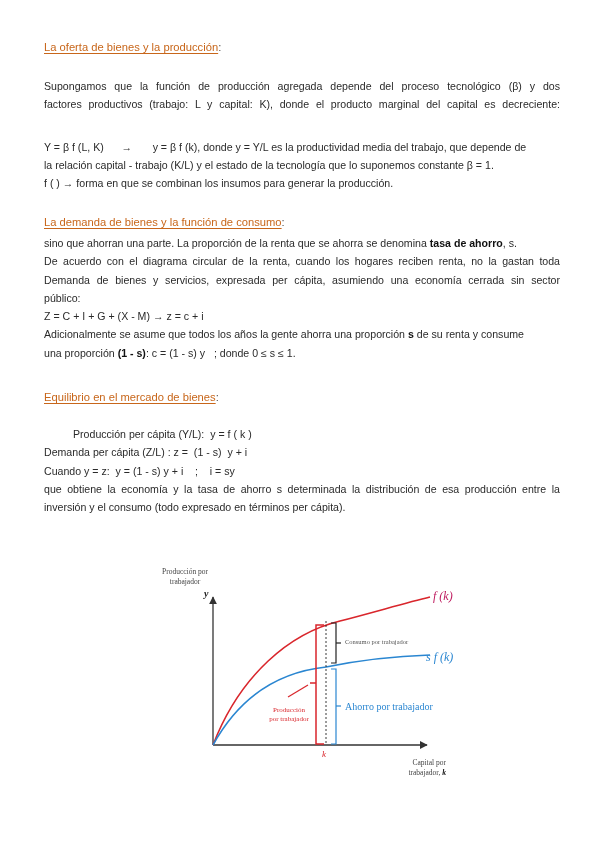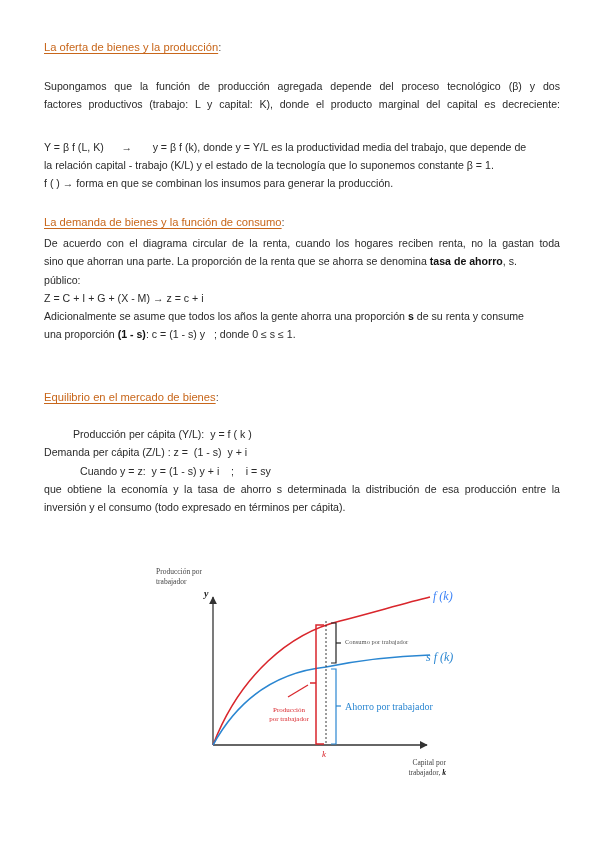--- a/index.html
+++ b/index.html
@@ -29,35 +29,36 @@
     <span class="line just">factores productivos (trabajo: L y capital: K), donde el producto marginal del capital es decreciente:</span>
     <span class="line" style="white-space:pre;margin-top:24px;">Y = β f (L, K)      →       y = β f (k), donde y = Y/L es la productividad media del trabajo, que depende de</span>
     <span class="line">la relación capital - trabajo (K/L) y el estado de la tecnología que lo suponemos constante β = 1.</span>
     <span class="line">f ( ) → forma en que se combinan los insumos para generar la producción.</span>
   </div>
 
   <div class="heading" style="top:216px;">
     <span class="t">La demanda de bienes y la función de consumo</span><span class="colon">:</span>
   </div>
   <div class="para" style="top:234px;">
+    <span class="line"><span>sino que ahorran una parte. La proporción de la renta que se ahorra se denomina </span><b>tasa de ahorro</b><span>, s.</span></span>
     <span class="line just">De acuerdo con el diagrama circular de la renta, cuando los hogares reciben renta, no la gastan toda</span>
-    <span class="line"><span>sino que ahorran una parte. La proporción de la renta que se ahorra se denomina </span><b>tasa de ahorro</b><span>, s.</span></span>
+    <span class="line just">Demanda de bienes y servicios, expresada per cápita, asumiendo una economía cerrada sin sector</span>
     <span class="line">público:</span>
     <span class="line">Z = C + I + G + (X - M) → z = c + i</span>
     <span class="line"><span>Adicionalmente se asume que todos los años la gente ahorra una proporción </span><b>s</b><span> de su renta y consume</span></span>
     <span class="line" style="white-space:pre;"><span>una proporción </span><b>(1 - s)</b><span>: c = (1 - s) y   ; donde 0 ≤ s ≤ 1.</span></span>
   </div>
 
   <div class="heading" style="top:391px;">
     <span class="t">Equilibrio en el mercado de bienes</span><span class="colon">:</span>
   </div>
   <div class="para" style="top:425px;">
     <span class="line" style="white-space:pre;padding-left:29px;">Producción per cápita (Y/L):  y = f ( k )</span>
     <span class="line" style="white-space:pre;">Demanda per cápita (Z/L) : z =  (1 - s)  y + i</span>
-    <span class="line" style="white-space:pre;margin-left:36px;">Cuando y = z:  y = (1 - s) y + i    ;    i = sy</span>
+    <span class="line" style="white-space:pre;">Cuando y = z:  y = (1 - s) y + i    ;    i = sy</span>
     <span class="line just">que obtiene la economía y la tasa de ahorro s determinada la distribución de esa producción entre la</span>
     <span class="line">inversión y el consumo (todo expresado en términos per cápita).</span>
   </div>
 </div>
 
 <div class="graph">
   <svg width="320" height="225" viewBox="0 0 320 225">
     <defs>
       <marker id="arr" viewBox="0 0 10 10" refX="9" refY="5" markerWidth="6" markerHeight="6" orient="auto-start-reverse">
         <path d="M0,0 L10,5 L0,10 z" fill="#333"></path>
@@ -80,26 +81,26 @@
     <line x1="166" y1="128" x2="160" y2="128" stroke="#d9262c" stroke-width="1.5"></line>
     <line x1="158" y1="130" x2="138" y2="142" stroke="#d9262c" stroke-width="1.2"></line>
 
     <path d="M181,68 L186,68 L186,108 L181,108" fill="none" stroke="#222" stroke-width="1.2"></path>
     <line x1="186" y1="88" x2="191" y2="88" stroke="#222" stroke-width="1.2"></line>
 
     <path d="M181,114 L186,114 L186,189 L181,189" fill="none" stroke="#2a86d1" stroke-width="1.2"></path>
     <line x1="186" y1="151" x2="191" y2="151" stroke="#2a86d1" stroke-width="1.2"></line>
   </svg>
 
-  <div class="gl" style="left:6px;top:12px;font-size:7.5px;color:#444;text-align:left;width:58px;line-height:10px;">
+  <div class="gl" style="left:6px;top:12px;font-size:7.5px;color:#444;text-align:center;width:58px;line-height:10px;">
     <span style="display:block;">Producción por</span>
     <span style="display:block;">trabajador</span>
   </div>
   <div class="gl" style="left:54px;top:33px;font-size:10px;font-style:italic;font-weight:bold;color:#222;">y</div>
-  <div class="gl" style="left:283px;top:34px;font-size:12px;font-style:italic;color:#3b82f6;">f (k)</div>
+  <div class="gl" style="left:283px;top:34px;font-size:12px;font-style:italic;color:#be185d;">f (k)</div>
   <div class="gl" style="left:276px;top:95px;font-size:12px;font-style:italic;color:#2a86d1;text-align:right;">s f (k)</div>
   <div class="gl" style="left:195px;top:83px;font-size:6.5px;color:#555;">Consumo por trabajador</div>
   <div class="gl" style="left:195px;top:146px;font-size:10px;color:#2a86d1;">Ahorro por trabajador</div>
   <div class="gl" style="left:104px;top:151px;font-size:7px;color:#d9262c;text-align:center;width:70px;line-height:9px;">
     <span style="display:block;">Producción</span>
     <span style="display:block;">por trabajador</span>
   </div>
   <div class="gl" style="left:172px;top:194px;font-size:9px;font-style:italic;color:#d9262c;">k</div>
   <div class="gl" style="left:236px;top:203px;font-size:7.5px;color:#444;text-align:right;width:60px;line-height:10px;">
     <span style="display:block;">Capital por</span>

